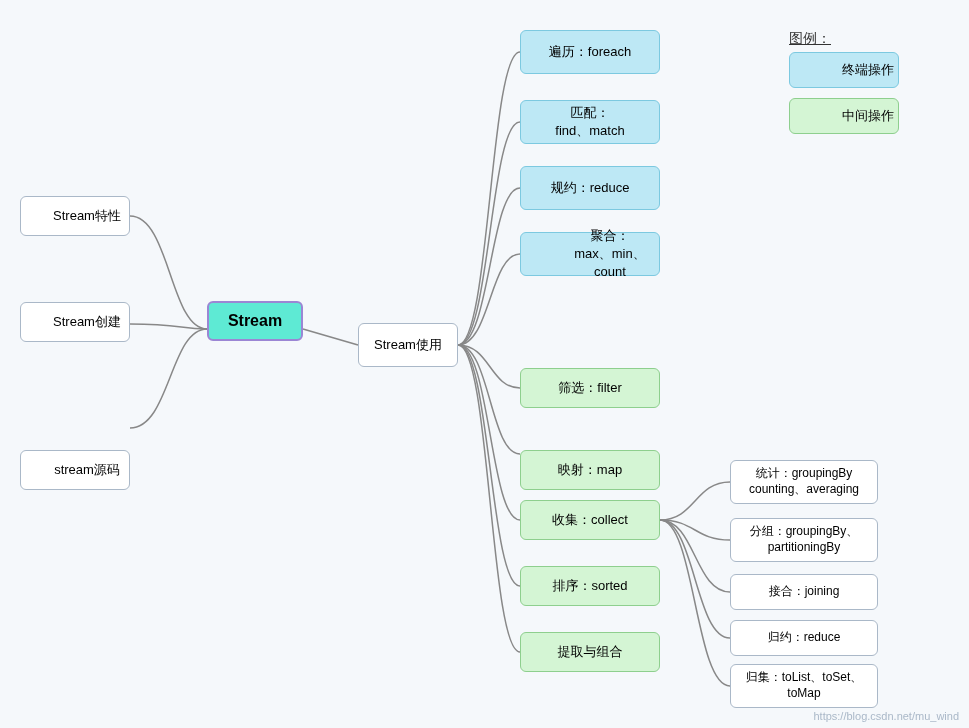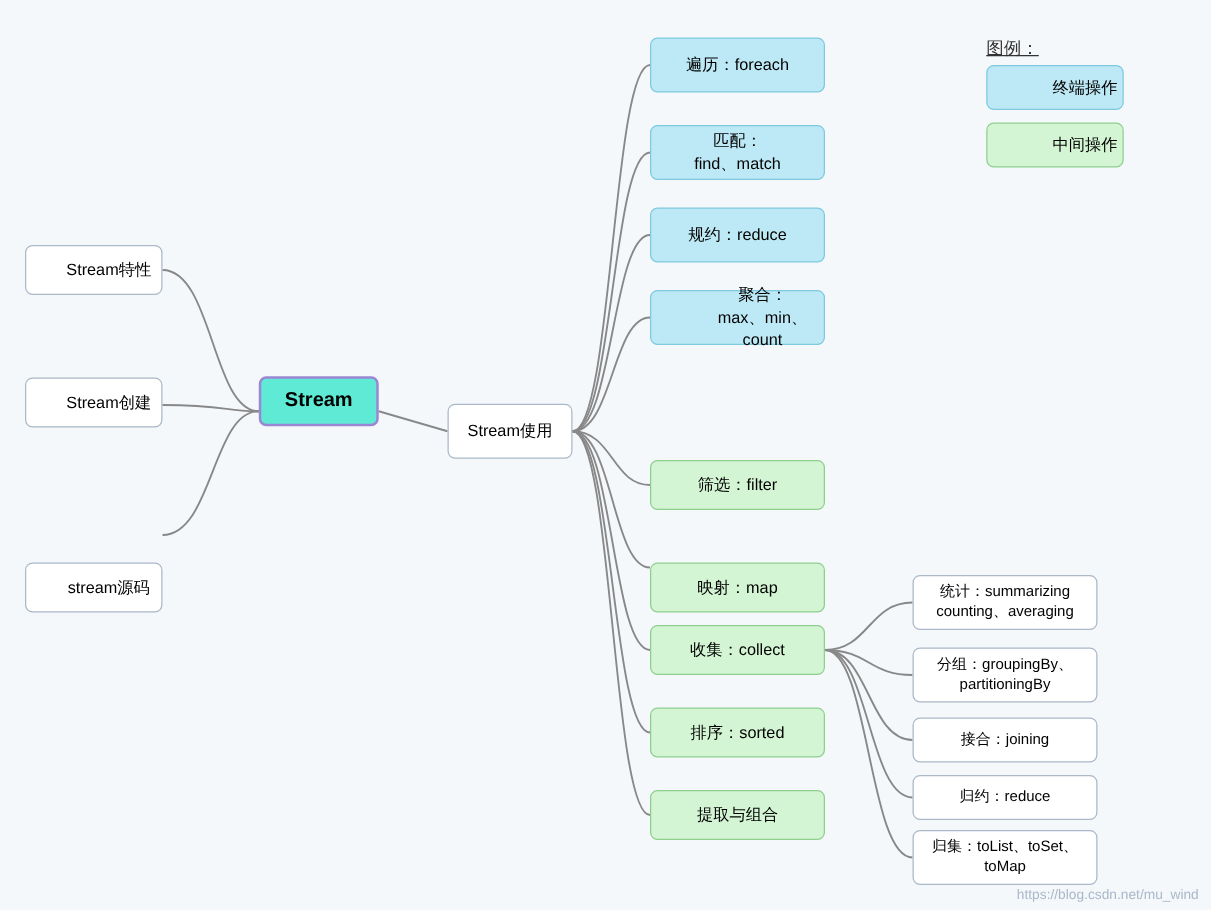--- a/index.html
+++ b/index.html
@@ -234,21 +234,21 @@
     <span>收集：collect</span>
   </div>
   <div class="node node-intermediate node-sorted">
     <span>排序：sorted</span>
   </div>
   <div class="node node-intermediate node-extract">
     <span>提取与组合</span>
   </div>
 
   <div class="node node-sub node-stat" style="white-space:pre-line;">
-    <span style="white-space:pre-line;">统计：summarizing
+    <span style="white-space:pre-line;">统计：groupingBy
 counting、averaging</span>
   </div>
   <div class="node node-sub node-group" style="white-space:pre-line;">
     <span style="white-space:pre-line;">分组：groupingBy、
 partitioningBy</span>
   </div>
   <div class="node node-sub node-joining">
     <span>接合：joining</span>
   </div>
   <div class="node node-sub node-reduce2">

